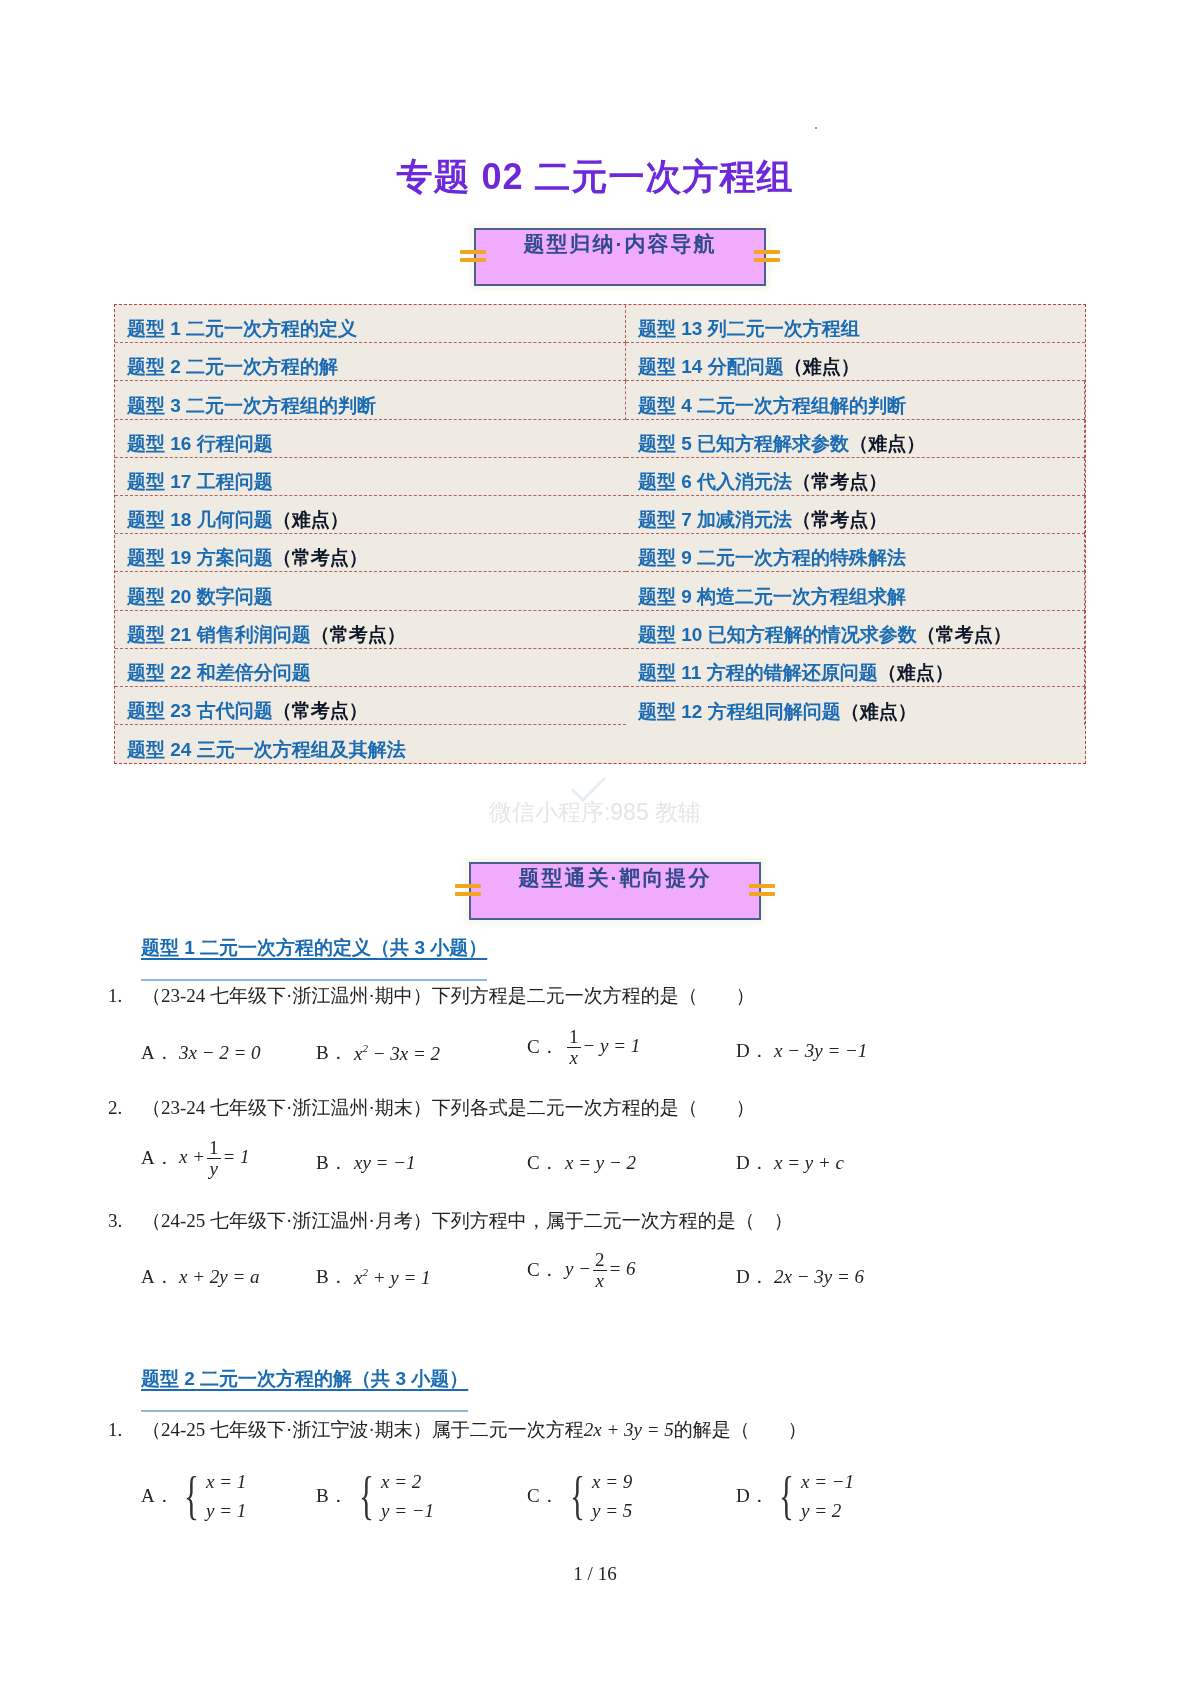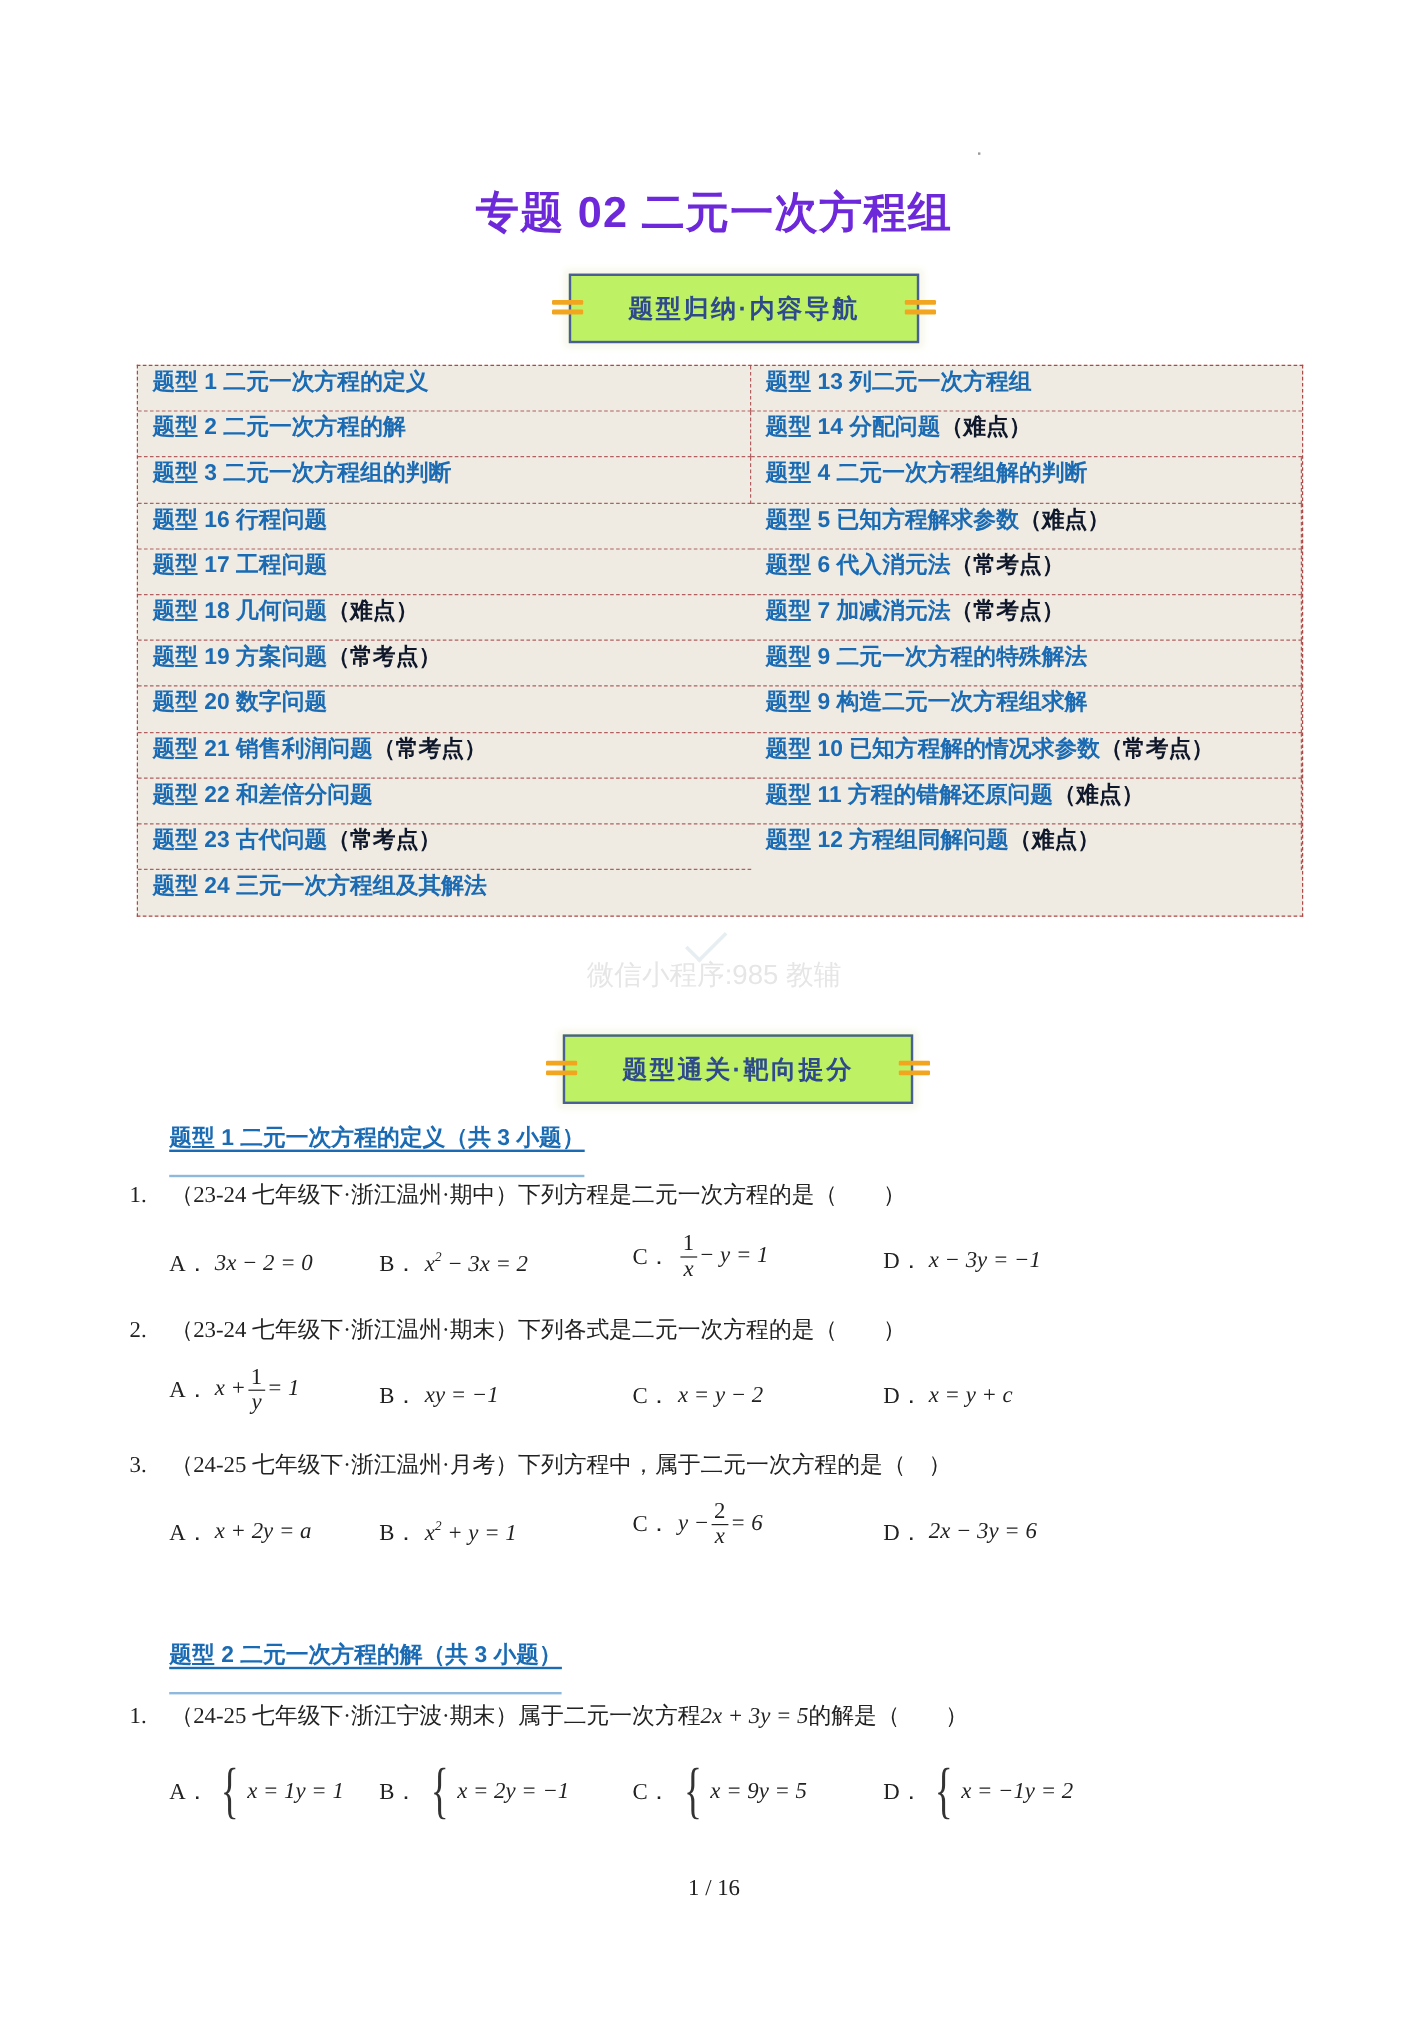--- a/index.html
+++ b/index.html
@@ -5,32 +5,32 @@
   html, body { margin:0; padding:0; background:#ffffff; }
   body { width:1190px; height:1683px; position:relative; overflow:hidden;
          font-family: "Liberation Serif", "DejaVu Serif", serif; color:#222; }
   .abs { position:absolute; }
   .dot-mark { left:815px; top:127px; width:2px; height:2px; background:#999; }
 
   .title { left:0; width:1190px; top:153px; text-align:center;
            font-family:"Liberation Sans","DejaVu Sans",sans-serif; font-weight:bold;
            font-size:36px; color:#6d28d9; letter-spacing:1px; }
 
-  .nav-box { height:54px; border:2px solid #4a5f93; background:#bef264;
-             box-shadow:0 0 6px 4px #f7f7ec; display:flex; align-items:center; justify-content:center; }
+  .nav-box { height:54px; border:2px solid #4a5f93; background:#f0abfc;
+             box-shadow:0 0 6px 4px #f7f7ec; display:flex; justify-content:center; }
   .nav-label { font-family:"Liberation Sans","DejaVu Sans",sans-serif; font-weight:bold;
                font-size:21px; color:#2e4a8c; letter-spacing:2px; }
   .nav-cap { position:absolute; top:50%; width:26px; height:14px; margin-top:-7px; }
   .nav-cap i { display:block; height:4px; background:#f2a51f; margin-bottom:4px; border-radius:1px; }
   .nav-cap.left { left:-16px; }
   .nav-cap.right { right:-16px; }
 
   .toc { left:114px; top:304px; width:970px; border:1px dashed #b04848; background:#efebe2;
          display:grid; grid-template-columns:511px 459px; }
-  .toc-cell { height:38.2px; border-bottom:1px dashed #b06060; display:flex; align-items:flex-start;
+  .toc-cell { height:38.2px; border-bottom:1px dashed #b06060; display:flex; align-items:flex-end;
               padding-left:12px; font-family:"Liberation Sans","DejaVu Sans",sans-serif;
               font-weight:bold; font-size:19px; color:#1a6bb3; box-sizing:border-box; white-space:nowrap; }
   .toc-cell.col-left { border-right:1px dashed #b06060; }
   .toc-cell.last { border-bottom:none; }
   .toc-tag { color:#0f172a; }
 
   .watermark { left:0; width:1190px; top:797px; text-align:center;
                font-family:"Liberation Sans","DejaVu Sans",sans-serif; font-size:23px; color:#e6e6e6; }
   .wm-check { left:572px; top:776px; width:30px; height:14px; border-left:3px solid #e6eef2;
               border-bottom:3px solid #e6eef2; transform:rotate(-45deg); }
@@ -45,21 +45,21 @@
   .opt .lbl { display:inline-block; width:38px; }
   .math { font-style:italic; font-family:"Liberation Serif","DejaVu Serif",serif; }
   sup { font-size:11px; vertical-align:8px; }
   .frac { display:inline-flex; flex-direction:column; align-items:center; vertical-align:middle;
           margin:0 2px; line-height:1.05; }
   .frac .n { border-bottom:1px solid #222; padding:0 2px; font-style:normal; }
   .frac .d { padding:0 2px; }
   .sys { display:inline-flex; align-items:center; }
   .brace { font-size:52px; font-style:normal; font-weight:100; line-height:1; margin-right:2px;
            transform:scaleX(0.6); color:#333; }
-  .sys-lines { display:flex; flex-direction:row; line-height:1.55; }
+  .sys-lines { display:flex; flex-direction:column; line-height:1.55; }
 
   .page-num { left:0; width:1190px; top:1563px; text-align:center; font-size:19px; color:#222; }
 </style>
 </head>
 <body>
 
 <div class="abs dot-mark"></div>
 
 <div class="abs title">专题 02 二元一次方程组</div>
 

